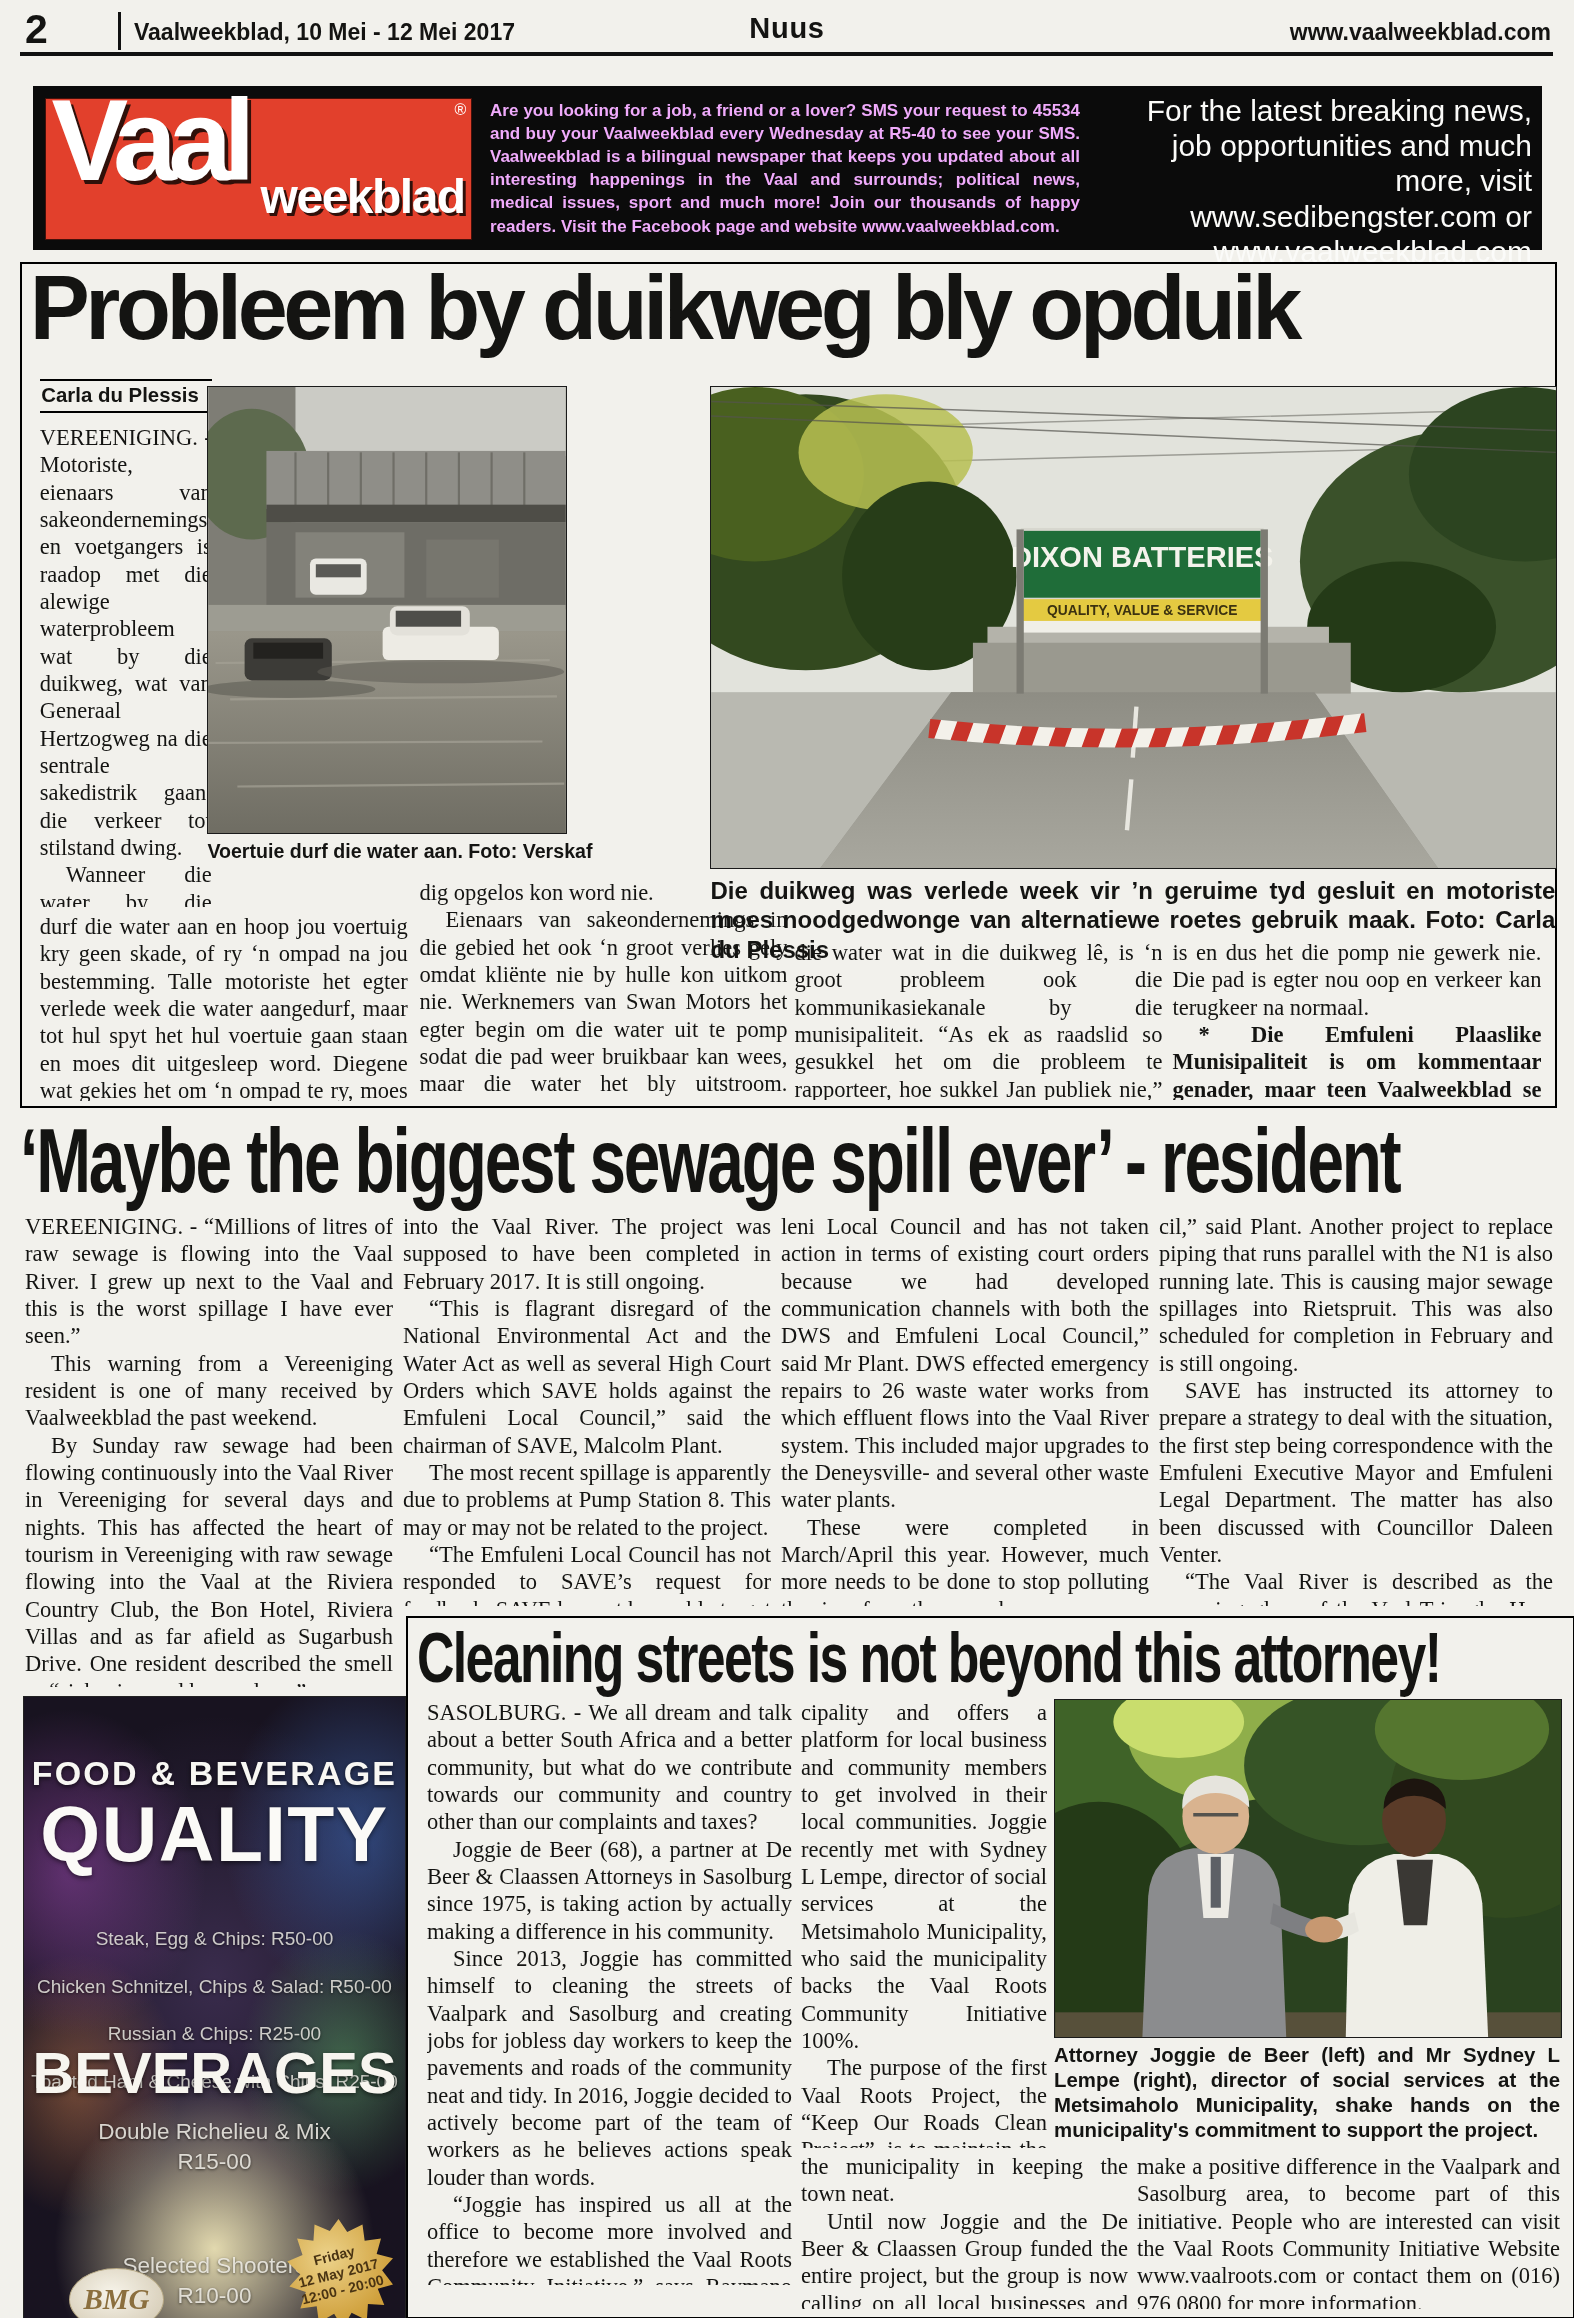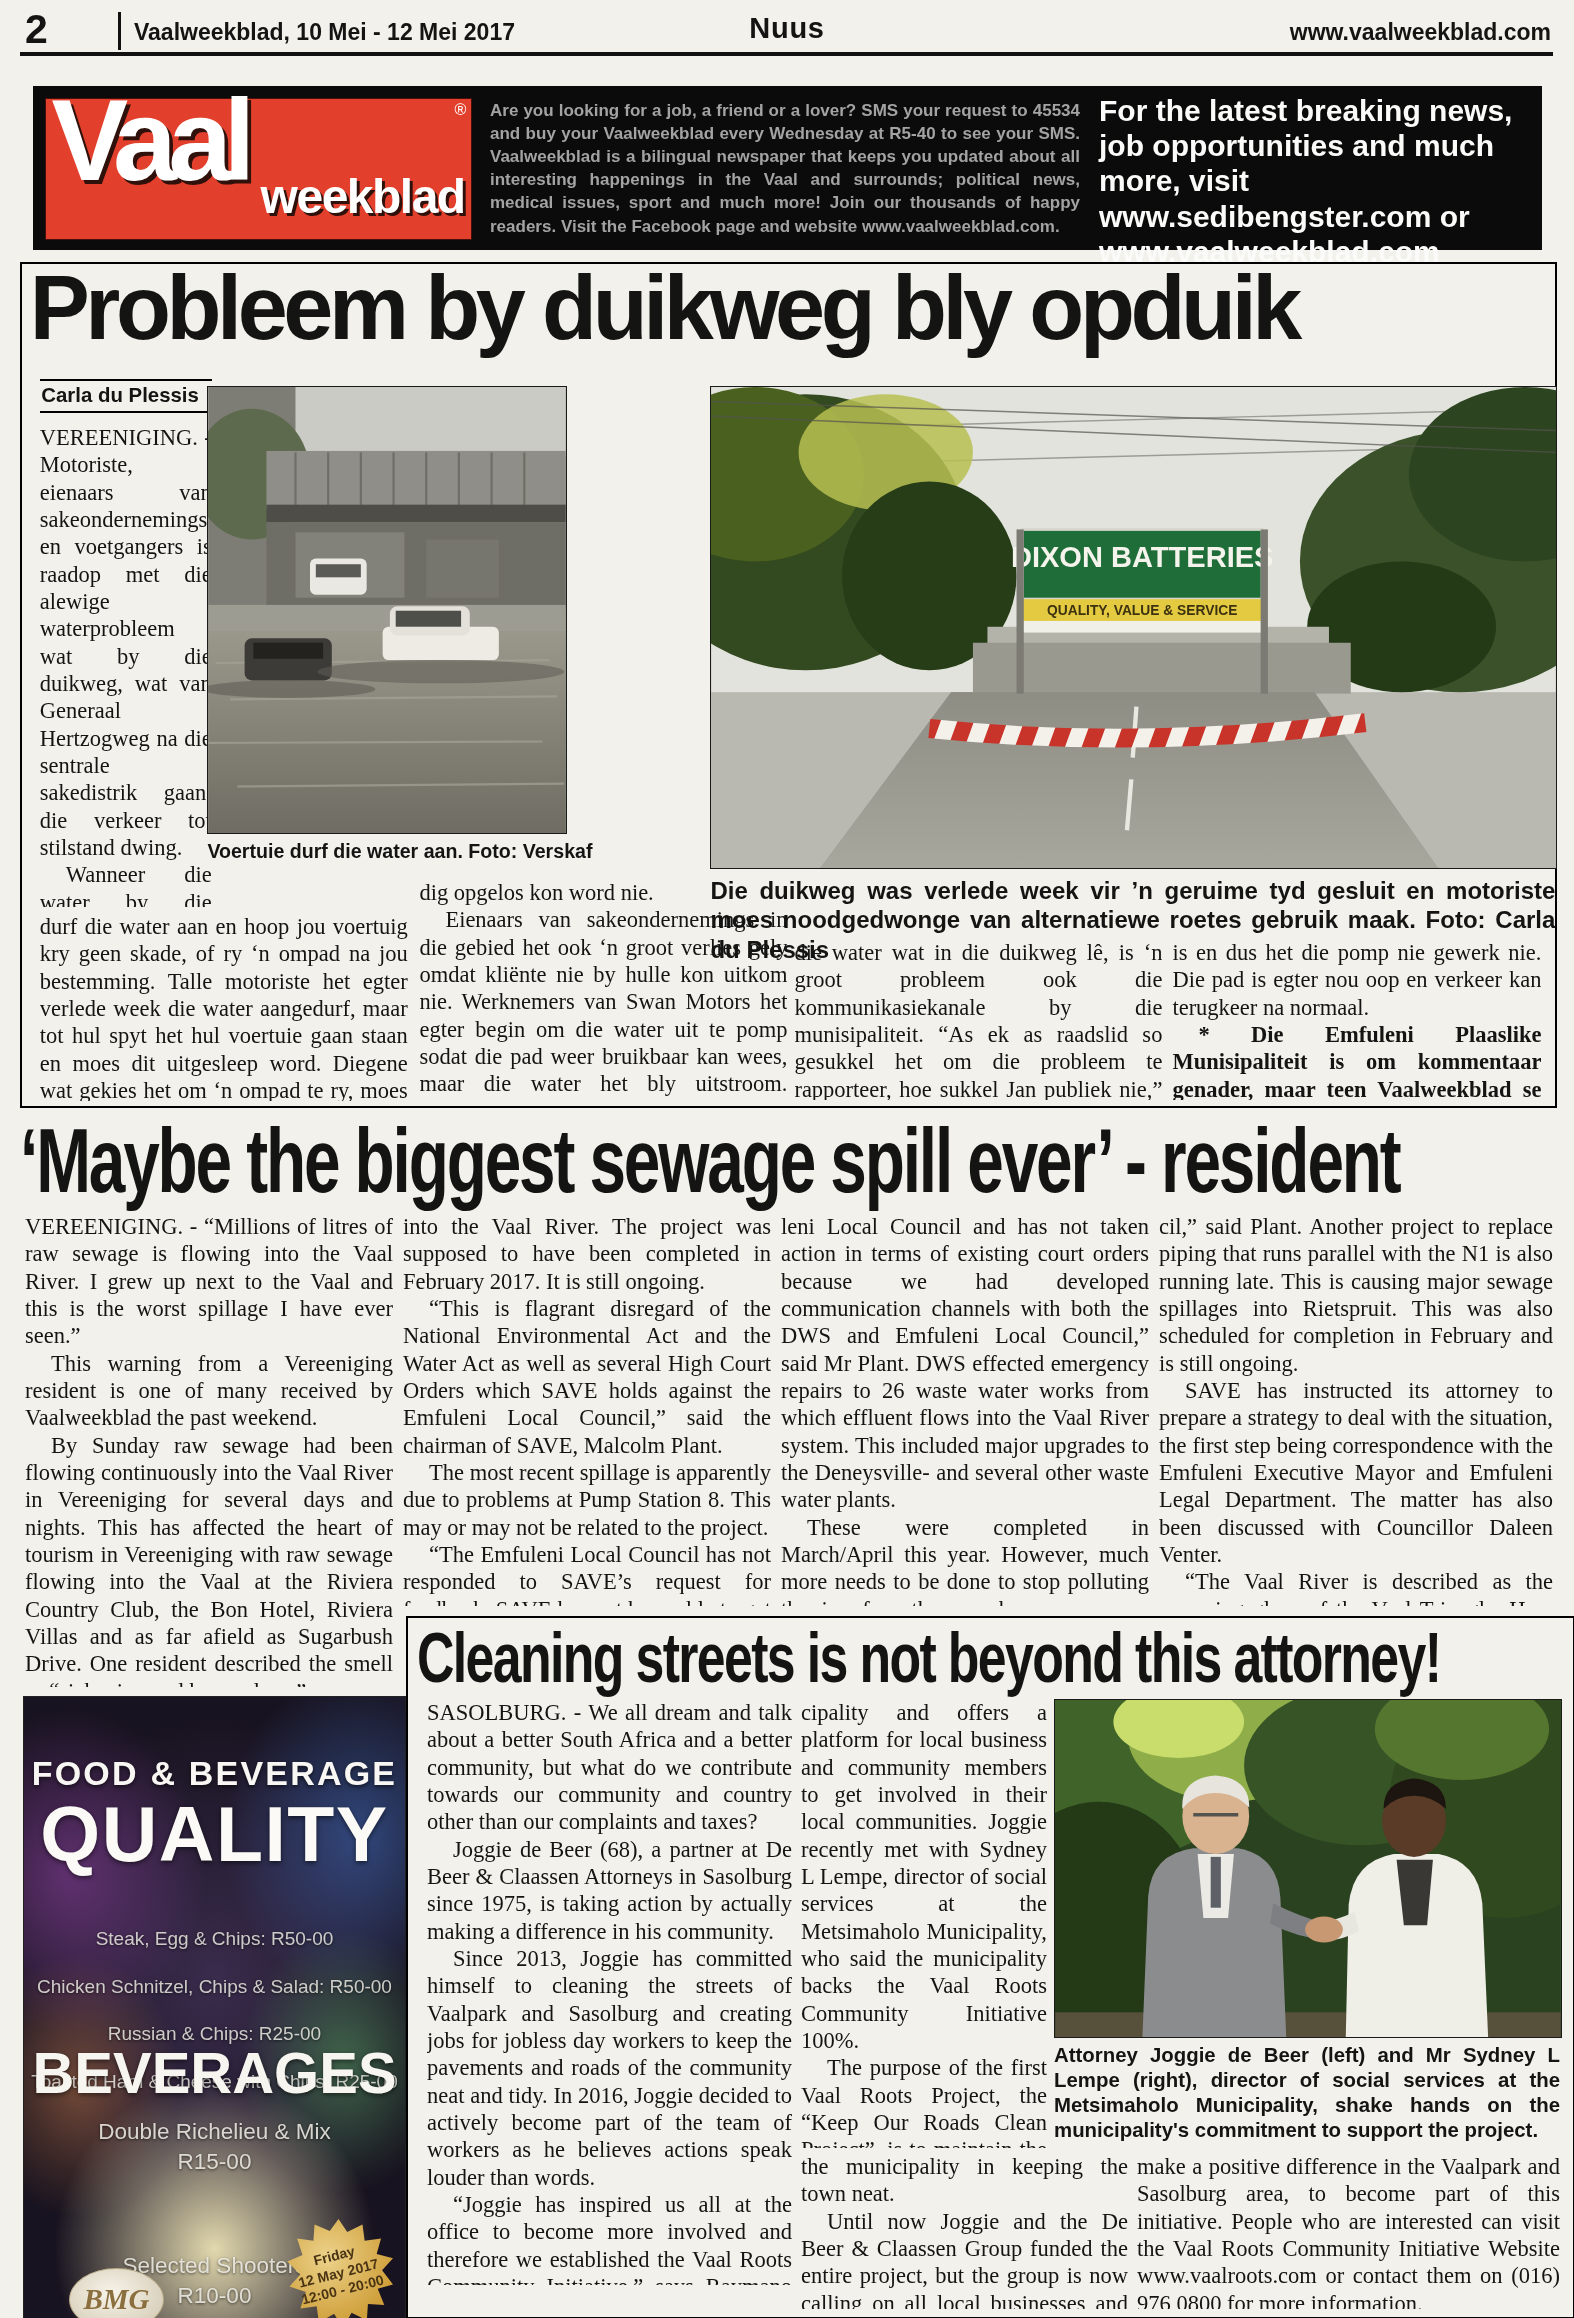--- a/index.html
+++ b/index.html
@@ -20,22 +20,22 @@
   .hed-rule{left:20.4px;width:1533px;top:52px;height:3.6px;background:#111;}
 
   
   .masthead{left:33px;top:86px;width:1509px;height:164px;background:#0b0b0b;}
   .logobox{left:11.6px;top:11.6px;width:425px;height:140px;background:#e2402c;border:1.5px solid #45100a;}
   .logo-vaal{left:5.8px;top:-25px;font-size:115px;font-weight:bold;color:#fff;letter-spacing:-8.7px;
              text-shadow:3.6px 3.6px 0 #30100a;font-family:"Liberation Sans",sans-serif;}
   .logo-week{left:215px;top:70px;font-size:48px;font-weight:bold;color:#fff;letter-spacing:-1.5px;
              text-shadow:2.9px 2.9px 0 #30100a;font-family:"Liberation Sans",sans-serif;text-align:right;}
   .logo-reg{right:4.4px;top:2.9px;color:#fff;font-size:16px;font-family:"Liberation Sans",sans-serif;}
-  .promo{left:457px;top:13px;width:590px;color:#a3a3a3;font-size:17px;line-height:1.36;font-weight:bold;}
-  .breaking{left:1066px;top:7.3px;width:433px;color:#fbfbf9;font-size:30px;line-height:1.17;font-weight:bold;text-align:left;}
+  .promo{left:457px;top:13px;width:590px;color:#f0abfc;font-size:17px;line-height:1.36;font-weight:bold;}
+  .breaking{left:1066px;top:7.3px;width:433px;color:#fbfbf9;font-size:30px;line-height:1.17;font-weight:normal;text-align:right;}
 
   
   .a1box{left:20.4px;top:262px;width:1533px;height:842px;border:2.9px solid #000;}
   .a1-headline{left:7.3px;top:-7.3px;width:1518px;font-size:90px;font-weight:bold;letter-spacing:-4.4px;
                font-family:"Liberation Sans",sans-serif;white-space:nowrap;}
   .byline{left:17.4px;top:115px;width:169px;border-top:2.9px solid #000;border-bottom:2.9px solid #000;
           padding:2.9px 1.5px 4.4px 1.5px;font-size:20.4px;}
   .introcol{left:17.4px;top:160px;width:172px;height:483px;font-size:22.5px;line-height:1.2;}
   .photo1{left:185px;top:122px;width:358px;height:446px;border:1.5px solid #1a1a1a;background:#9b998f;}
   .cap1{left:185px;top:576px;width:407px;font-size:19.6px;line-height:1.2;}

